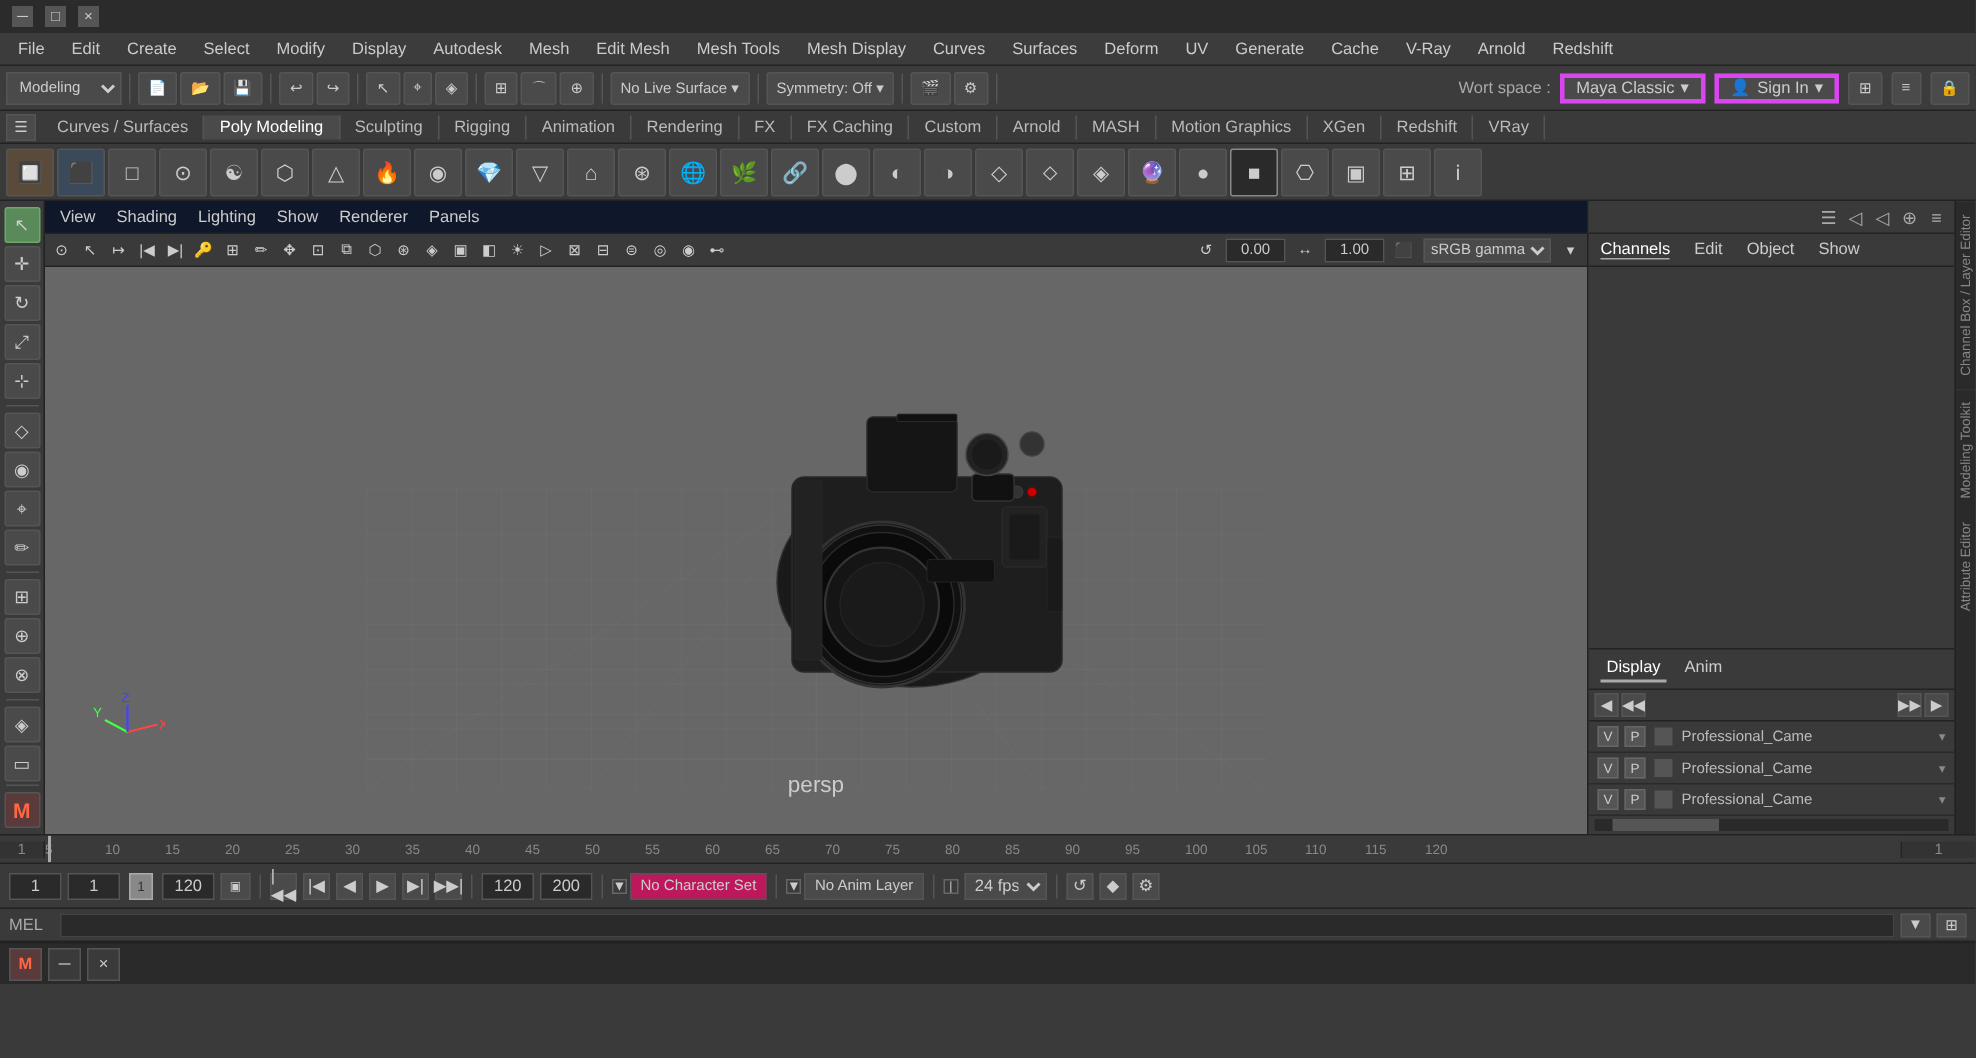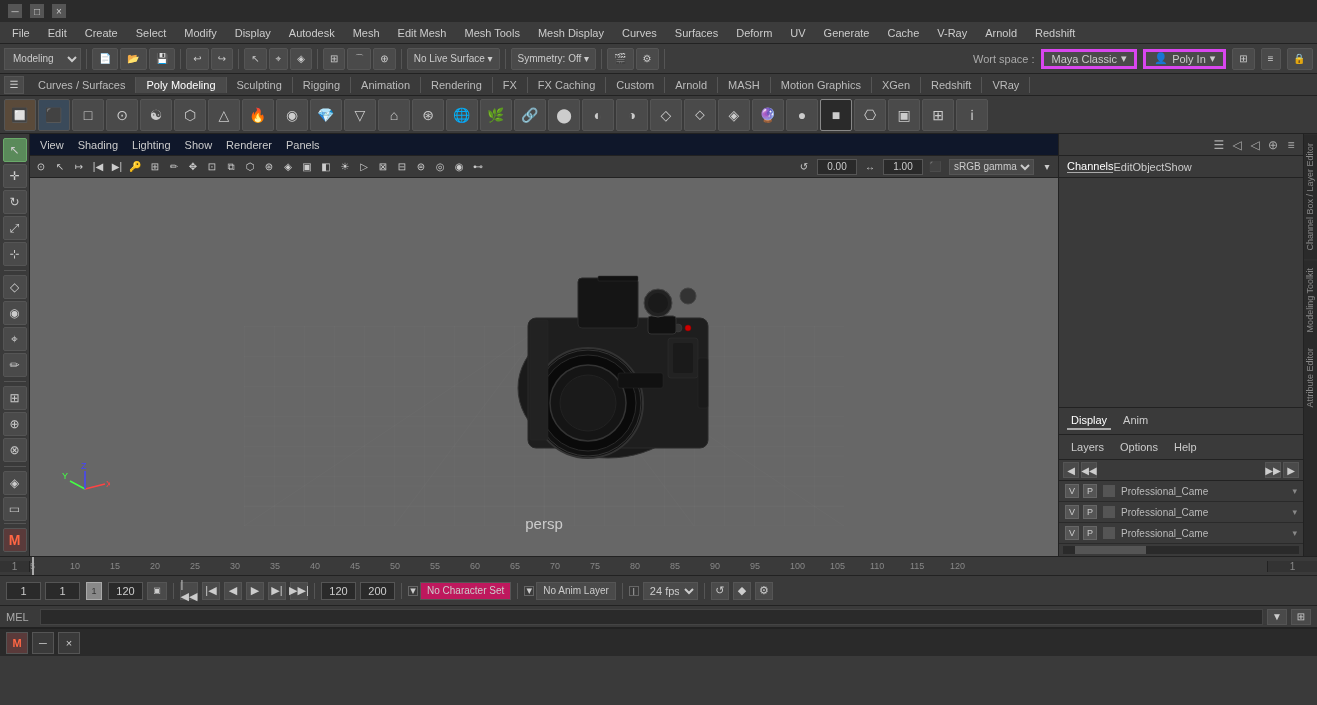--- a/index.html
+++ b/index.html
@@ -195,24 +195,24 @@
     
     #right-panel {
       width: 245px;
       background: #3a3a3a;
       border-left: 1px solid #222;
       display: flex;
       flex-direction: column;
     }
     #right-panel-header {
       display: flex;
-      align-items: center;
+      align-items: flex-start;
       padding: 4px 8px;
       border-bottom: 1px solid #222;
-      gap: 0;
+      gap: 16px;
     }
     #right-panel-header span {
       cursor: pointer;
       color: #ccc;
       font-size: 11px;
     }
     #right-panel-content {
       flex: 1;
       background: #3a3a3a;
     }
@@ -492,21 +492,21 @@
   <div class="toolbar-btn">⚙</div>
   <div class="toolbar-separator"></div>
   <div style="margin-left: auto; display: flex; align-items: center; gap: 6px;">
     <span class="workspace-label">Wort space :</span>
     <div class="signin-btn">
       <span>Maya Classic</span>
       <span>▾</span>
     </div>
     <div class="signin-btn">
       <span>👤</span>
-      <span>Poly In</span>
+      <span>Sign In</span>
       <span>▾</span>
     </div>
     <div class="toolbar-btn">⊞</div>
     <div class="toolbar-btn">≡</div>
     <div class="toolbar-btn">🔒</div>
   </div>
 </div>
 
 <div id="shelf-tabs">
   <div style="width: 20px; height: 18px; background: #4a4a4a; border: 1px solid #555; cursor: pointer; display: flex; align-items: center; justify-content: center; font-size: 10px; margin-right: 4px;">☰</div>
@@ -727,25 +727,20 @@
       <span>Show</span>
     </div>
 
     <div id="right-panel-content" style="flex: 1; background: #3a3a3a;"></div>
 
     <div style="border-top: 1px solid #222;">
       <div class="rp-tab-row">
         <span class="rp-tab active">Display</span>
         <span class="rp-tab">Anim</span>
       </div>
-      <div class="rp-tab-row">
-        <span class="rp-tab">Layers</span>
-        <span class="rp-tab">Options</span>
-        <span class="rp-tab">Help</span>
-      </div>
 
       <div style="display: flex; align-items: center; padding: 2px 4px; gap: 2px; border-bottom: 1px solid #222;">
         <div style="width: 16px; height: 16px; cursor: pointer; background: #4a4a4a; border: 1px solid #555; display: flex; align-items: center; justify-content: center; font-size: 10px; color: #ccc;">◀</div>
         <div style="width: 16px; height: 16px; cursor: pointer; background: #4a4a4a; border: 1px solid #555; display: flex; align-items: center; justify-content: center; font-size: 10px; color: #ccc;">◀◀</div>
         <div style="flex: 1;"></div>
         <div style="width: 16px; height: 16px; cursor: pointer; background: #4a4a4a; border: 1px solid #555; display: flex; align-items: center; justify-content: center; font-size: 10px; color: #ccc;">▶▶</div>
         <div style="width: 16px; height: 16px; cursor: pointer; background: #4a4a4a; border: 1px solid #555; display: flex; align-items: center; justify-content: center; font-size: 10px; color: #ccc;">▶</div>
       </div>
 
       <div class="rp-layer-row">

